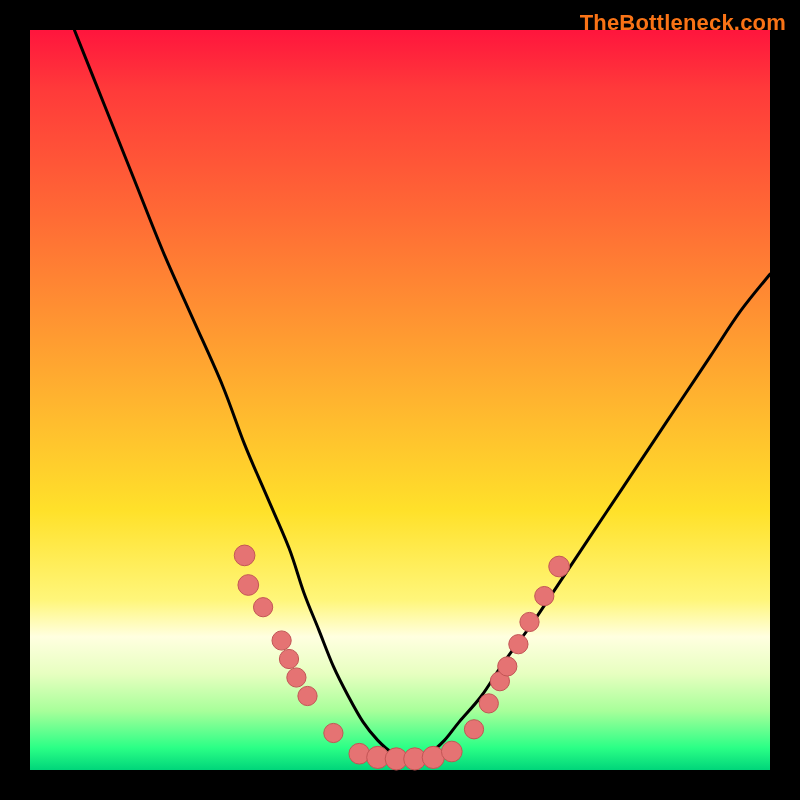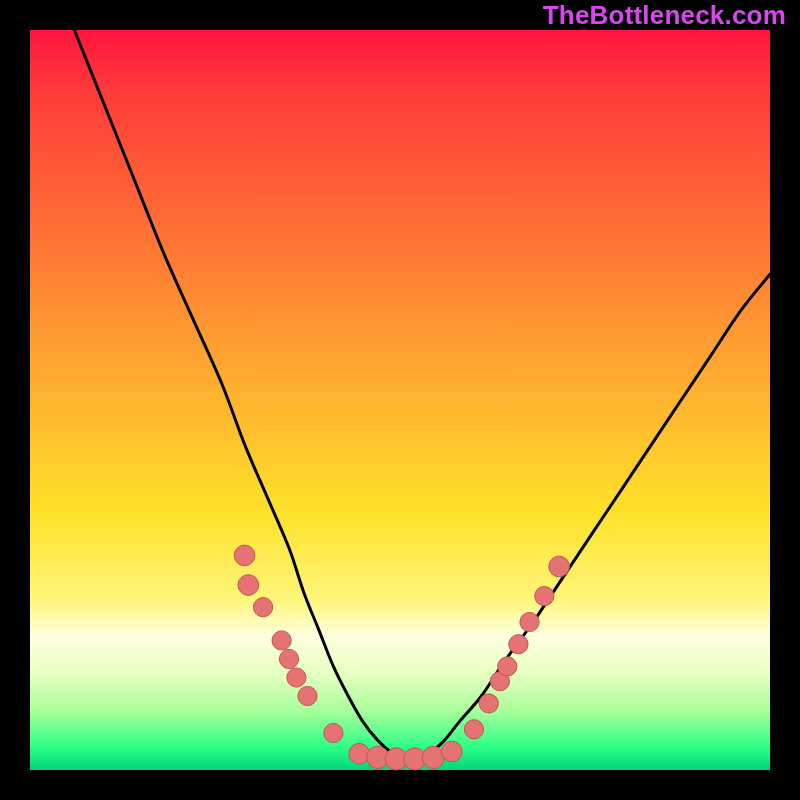--- a/index.html
+++ b/index.html
@@ -5,26 +5,26 @@
   * { margin: 0; padding: 0; box-sizing: border-box; }
   html, body { width: 800px; height: 800px; overflow: hidden; background: #000; }
   .frame {
     position: relative;
     width: 800px;
     height: 800px;
     background: #000;
   }
   .watermark {
     position: absolute;
-    top: 0;
+    top: 10px;
     right: 14px;
     font-family: Arial, Helvetica, sans-serif;
-    font-size: 26px;
+    font-size: 22px;
     font-weight: bold;
-    color: #d946ef;
+    color: #f97316;
     letter-spacing: 0.2px;
     z-index: 10;
   }
   .plot {
     position: absolute;
     left: 30px;
     top: 30px;
     width: 740px;
     height: 740px;
     background: linear-gradient(to bottom,

